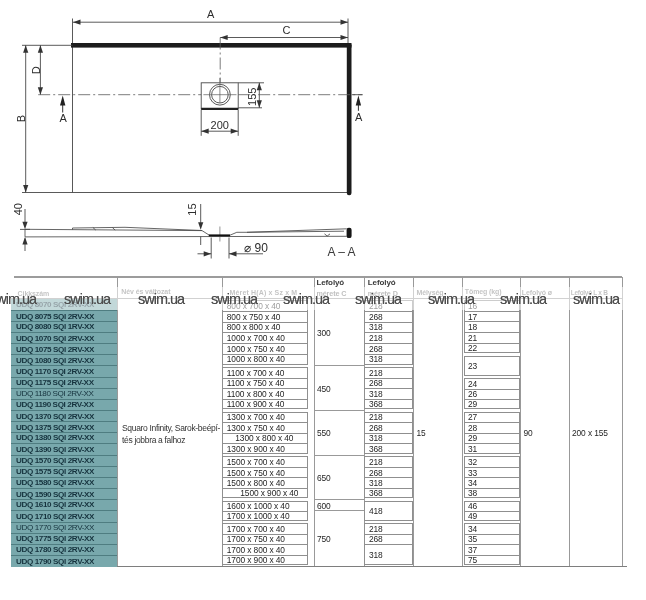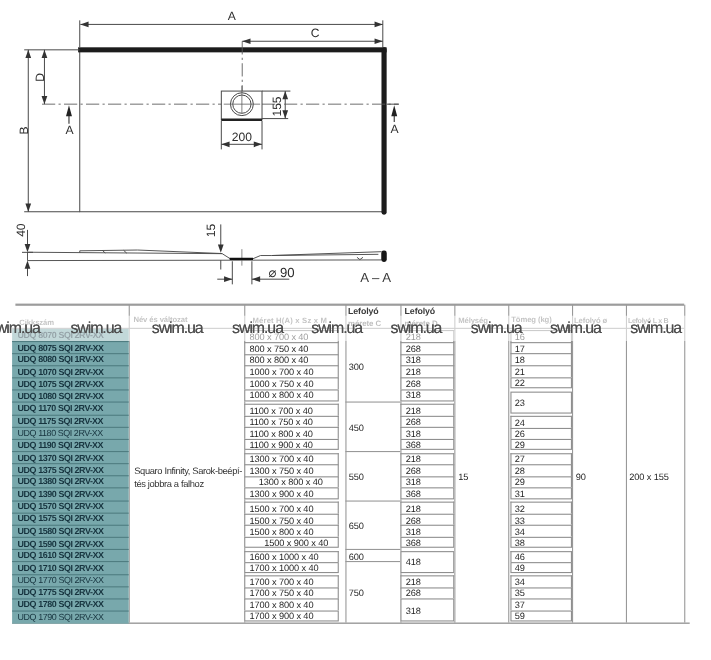--- a/index.html
+++ b/index.html
@@ -287,21 +287,21 @@
       <div class="abs" style="left:11px;top:532.65px;width:106.4px;height:1px;background:#4f7d81"></div>
       <div class="abs" style="left:16px;top:533.15px;height:11.15px;display:flex;align-items:center">
         <span style="font-size:8.1px;font-weight:bold;color:#16333e;letter-spacing:-0.38px;white-space:nowrap">UDQ 1775 SQI 2RV-XX</span>
       </div>
       <div class="abs" style="left:11px;top:543.80px;width:106.4px;height:1px;background:#4f7d81"></div>
       <div class="abs" style="left:16px;top:544.30px;height:11.15px;display:flex;align-items:center">
         <span style="font-size:8.1px;font-weight:bold;color:#16333e;letter-spacing:-0.38px;white-space:nowrap">UDQ 1780 SQI 2RV-XX</span>
       </div>
       <div class="abs" style="left:11px;top:554.95px;width:106.4px;height:1px;background:#4f7d81"></div>
       <div class="abs" style="left:16px;top:555.45px;height:11.15px;display:flex;align-items:center">
-        <span style="font-size:8.1px;font-weight:normal;color:#16333e;letter-spacing:-0.38px;white-space:nowrap">UDQ 1790 SQI 2RV-XX</span>
+        <span style="font-size:8.1px;font-weight:bold;color:#16333e;letter-spacing:-0.38px;white-space:nowrap">UDQ 1790 SQI 2RV-XX</span>
       </div>
     </div>
 
 <div class="abs" style="left:122px;top:423.2px;font-size:8.5px;color:#333;letter-spacing:-0.33px;line-height:11.6px;white-space:nowrap">Squaro Infinity, Sarok-beépí-<br>tés jobbra a falhoz</div>
 
 <div class="abs blk" style="left:222.3px;top:300.1px;width:85.3px;height:64.5px">
 <div class="cell" style="top:0.00px;height:10.75px;padding-left:3.5px">800 x 700 x 40</div>
 <div class="cell" style="top:10.75px;height:10.75px;padding-left:3.5px">800 x 750 x 40</div>
 <div class="cell" style="top:21.50px;height:10.75px;padding-left:3.5px">800 x 800 x 40</div>
 <div class="cell" style="top:32.25px;height:10.75px;padding-left:3.5px">1000 x 700 x 40</div>
@@ -435,21 +435,21 @@
 
 <div class="abs blk" style="left:463.5px;top:500.8px;width:56.7px;height:19.9px">
 <div class="cell" style="top:0.00px;height:9.95px;padding-left:3.5px">46</div>
 <div class="cell" style="top:9.95px;height:9.95px;padding-left:3.5px">49</div>
 </div>
 
 <div class="abs blk" style="left:463.5px;top:523.1px;width:56.7px;height:42.2px">
 <div class="cell" style="top:0.00px;height:10.55px;padding-left:3.5px">34</div>
 <div class="cell" style="top:10.55px;height:10.55px;padding-left:3.5px">35</div>
 <div class="cell" style="top:21.10px;height:10.55px;padding-left:3.5px">37</div>
-<div class="cell" style="top:31.65px;height:10.55px;padding-left:3.5px">59</div>
+<div class="cell" style="top:31.65px;height:10.55px;padding-left:3.5px">75</div>
 </div>
 
 <div class="mval" style="left:523.5px;top:427.9px">90</div>
 
 <div class="mval" style="left:572px;top:428.2px">200 x 155</div>
 
 <div class="abs" style="left:0;top:287.3px;width:646px;height:22.6px;background:rgba(255,255,255,0.55)"></div>
 
 <div>
       <div class="wm" style="left:-10px;top:290.8px">swim.ua</div>

